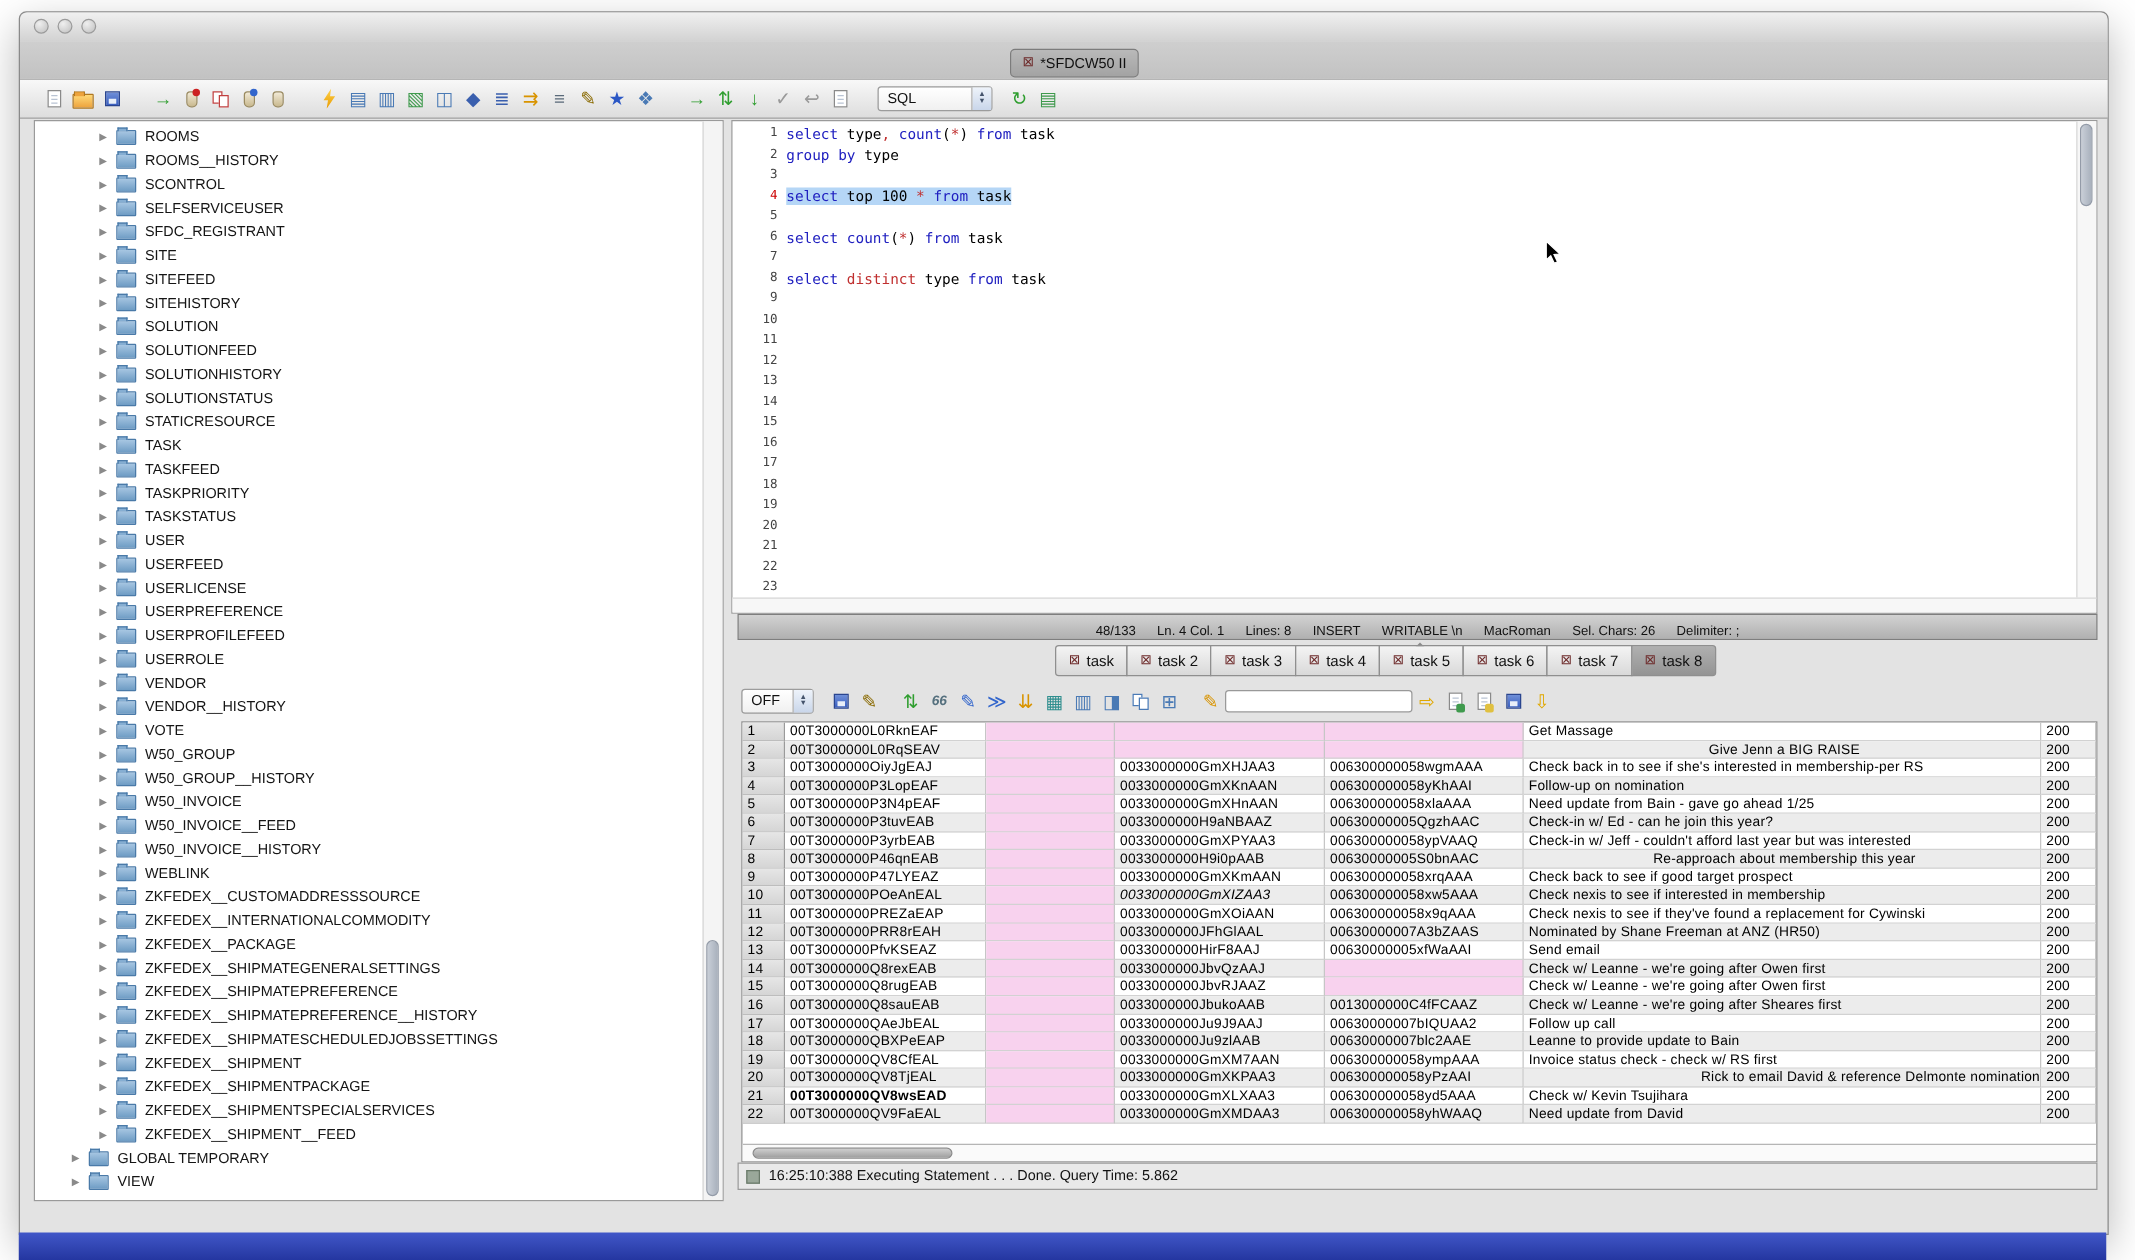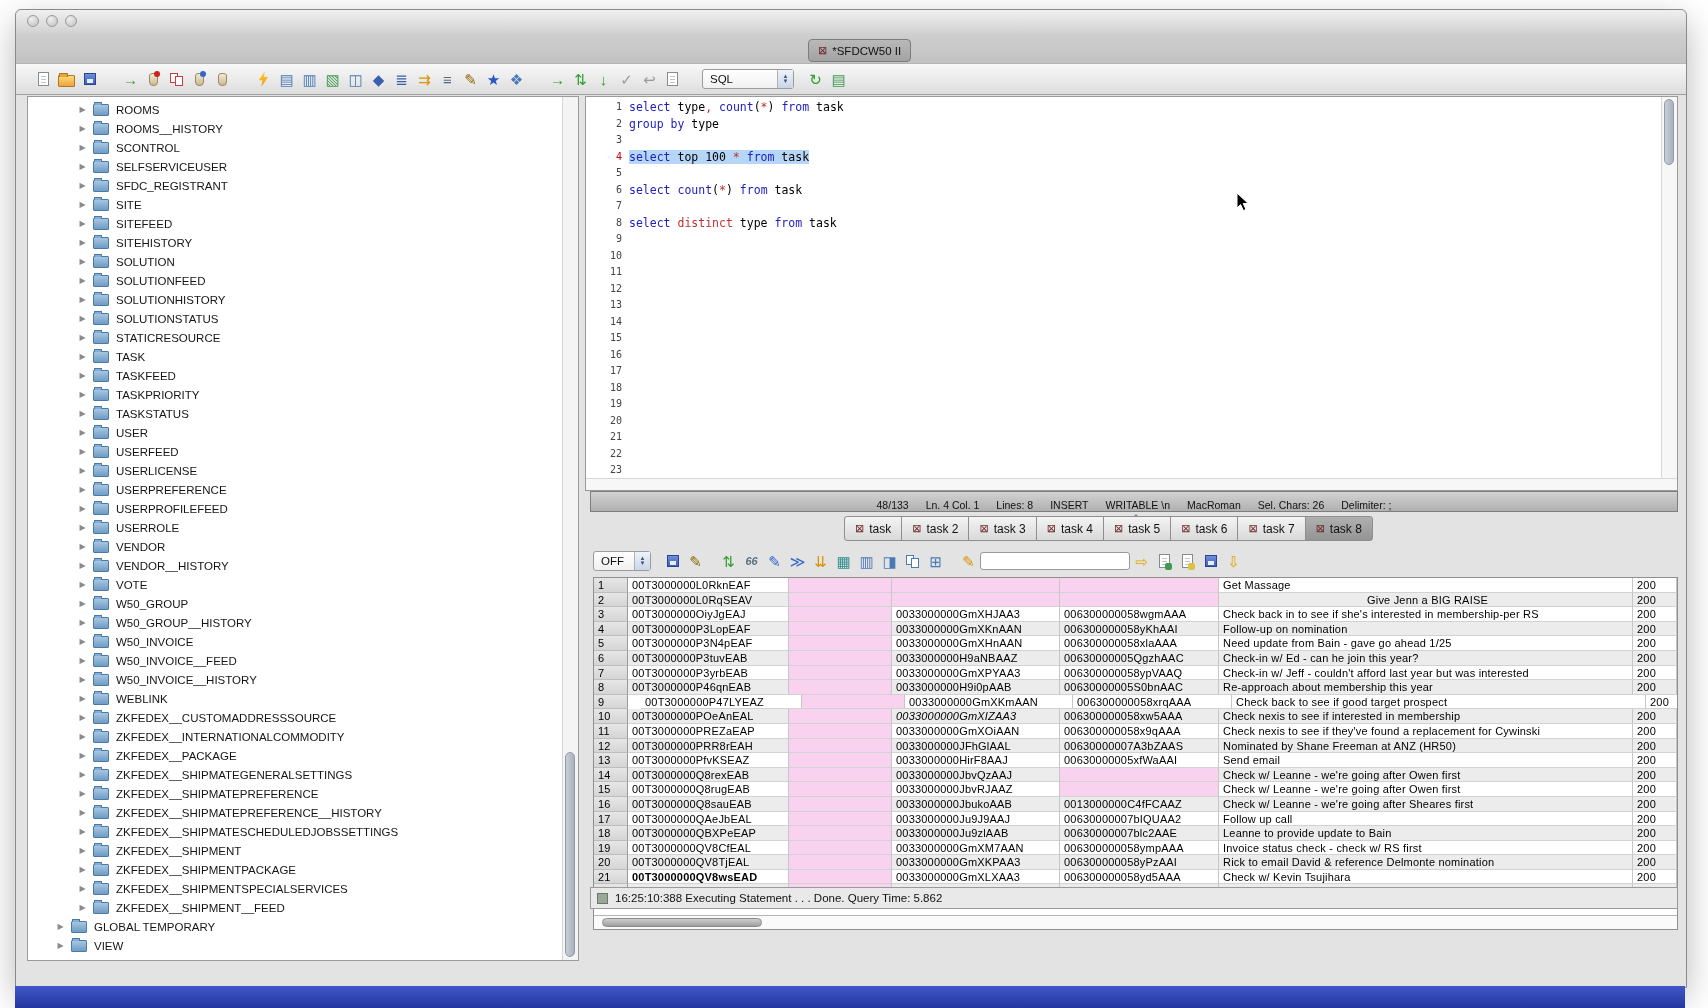--- a/index.html
+++ b/index.html
@@ -102,21 +102,21 @@
   .tr{display:flex;height:14.6px;}
   .td{font-size:11px;line-height:14.6px;padding-left:4px;box-sizing:border-box;border-right:1px solid #c6c6c6;
       border-bottom:1px solid #d2d2d2;white-space:nowrap;overflow:hidden;color:#000;flex:none;letter-spacing:.2px;}
   .td.num{background:linear-gradient(#e6e6e6,#d5d5d5);border-right:1px solid #9a9a9a;border-bottom:1px solid #bdbdbd;}
   .td.pink{background:#f8d2ee;}
   .tr.even .td:not(.pink):not(.num){background:#ececec;}
   .rt-hscroll{position:absolute;left:0;right:0;bottom:0;height:13px;background:#fafafa;border-top:1px solid #b5b5b5;}
   .rt-hscroll .hthumb{position:absolute;left:8px;top:2px;width:160px;height:9px;border-radius:5px;
         background:linear-gradient(#cfcfcf,#9f9f9f);border:1px solid #8a8a8a;box-sizing:border-box;}
   
-  .bottom-status{position:absolute;left:574px;top:877px;width:1088px;height:22px;background:#e9e9e9;
+  .bottom-status{position:absolute;left:574px;top:920px;width:1088px;height:22px;background:#e9e9e9;
                  border:1px solid #9a9a9a;box-sizing:border-box;display:flex;align-items:center;gap:7px;
                  padding-left:6px;font-size:11.5px;color:#111;}
   .stop-sq{width:9px;height:9px;background:#9aa89a;border:1px solid #6a7a6a;flex:none;}
   .bluebar{position:absolute;left:15px;top:986px;width:1670px;height:22px;
            background:linear-gradient(#4157c8,#2436a0);}
   
   .cursor{position:absolute;left:1236px;top:192px;z-index:50;pointer-events:none;}
 </style>
 </head>
 <body>
@@ -640,26 +640,26 @@
             <span class="td" style="width: 159px;">006300000058ypVAAQ</span>
             <span class="td" style="width: 414px;">Check-in w/ Jeff - couldn't afford last year but was interested</span>
             <span class="td" style="width: 44px;">200</span>
           </div>
           <div class="tr even">
             <span class="td num" style="width: 34px;">8</span>
             <span class="td" style="width: 161px;">00T3000000P46qnEAB</span>
             <span class="td pink" style="width: 103px;"></span>
             <span class="td" style="width: 168px;">0033000000H9i0pAAB</span>
             <span class="td" style="width: 159px;">00630000005S0bnAAC</span>
-            <span class="td" style="width: 414px;">Re-approach about membership this year</span>
+            <span class="td" style="width: 414px; text-align: center;">Re-approach about membership this year</span>
             <span class="td" style="width: 44px;">200</span>
           </div>
           <div class="tr">
             <span class="td num" style="width: 34px;">9</span>
-            <span class="td" style="width: 161px; margin-left: 13px;">00T3000000P47LYEAZ</span>
+            <span class="td" style="width: 161px;">00T3000000P47LYEAZ</span>
             <span class="td pink" style="width: 103px;"></span>
             <span class="td" style="width: 168px;">0033000000GmXKmAAN</span>
             <span class="td" style="width: 159px;">006300000058xrqAAA</span>
             <span class="td" style="width: 414px;">Check back to see if good target prospect</span>
             <span class="td" style="width: 44px;">200</span>
           </div>
           <div class="tr even">
             <span class="td num" style="width: 34px;">10</span>
             <span class="td" style="width: 161px;">00T3000000POeAnEAL</span>
             <span class="td pink" style="width: 103px;"></span>
@@ -748,21 +748,21 @@
             <span class="td" style="width: 159px;">006300000058ympAAA</span>
             <span class="td" style="width: 414px;">Invoice status check - check w/ RS first</span>
             <span class="td" style="width: 44px;">200</span>
           </div>
           <div class="tr even">
             <span class="td num" style="width: 34px;">20</span>
             <span class="td" style="width: 161px;">00T3000000QV8TjEAL</span>
             <span class="td pink" style="width: 103px;"></span>
             <span class="td" style="width: 168px;">0033000000GmXKPAA3</span>
             <span class="td" style="width: 159px;">006300000058yPzAAI</span>
-            <span class="td" style="width: 414px;">Rick to email David &amp; reference Delmonte nomination</span>
+            <span class="td" style="width: 414px; text-align: right;">Rick to email David &amp; reference Delmonte nomination</span>
             <span class="td" style="width: 44px;">200</span>
           </div>
           <div class="tr">
             <span class="td num" style="width: 34px;">21</span>
             <span class="td" style="width: 161px; font-weight: bold;">00T3000000QV8wsEAD</span>
             <span class="td pink" style="width: 103px;"></span>
             <span class="td" style="width: 168px;">0033000000GmXLXAA3</span>
             <span class="td" style="width: 159px;">006300000058yd5AAA</span>
             <span class="td" style="width: 414px;">Check w/ Kevin Tsujihara</span>
             <span class="td" style="width: 44px;">200</span>

